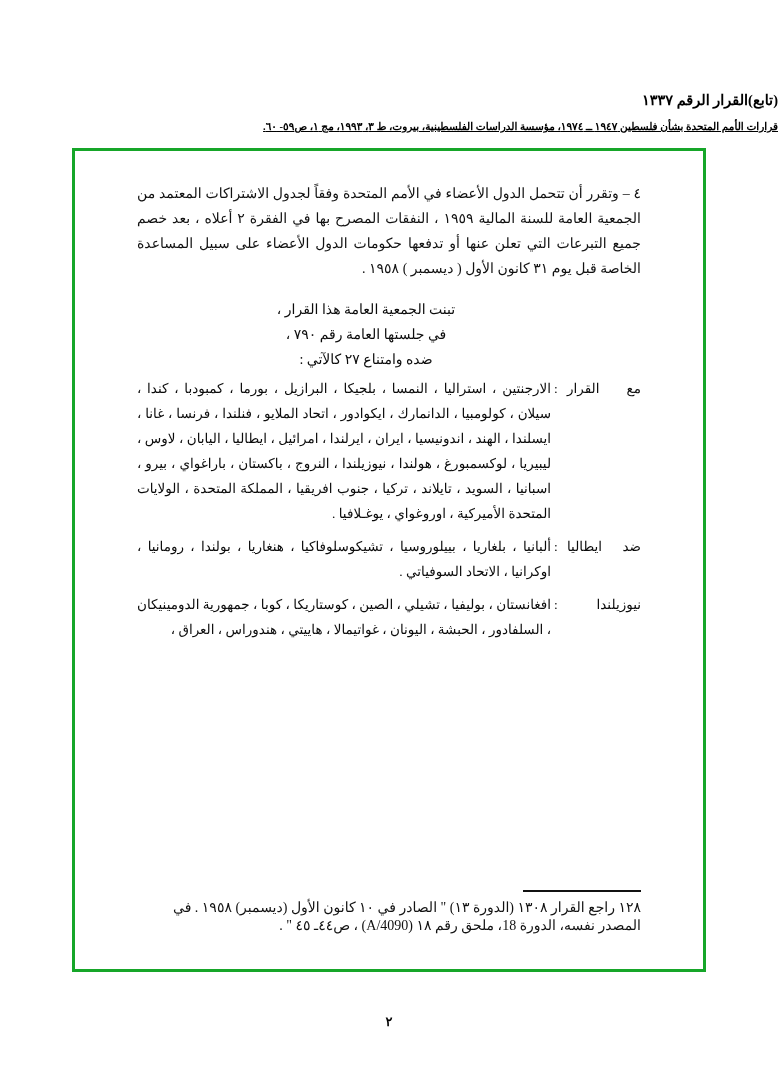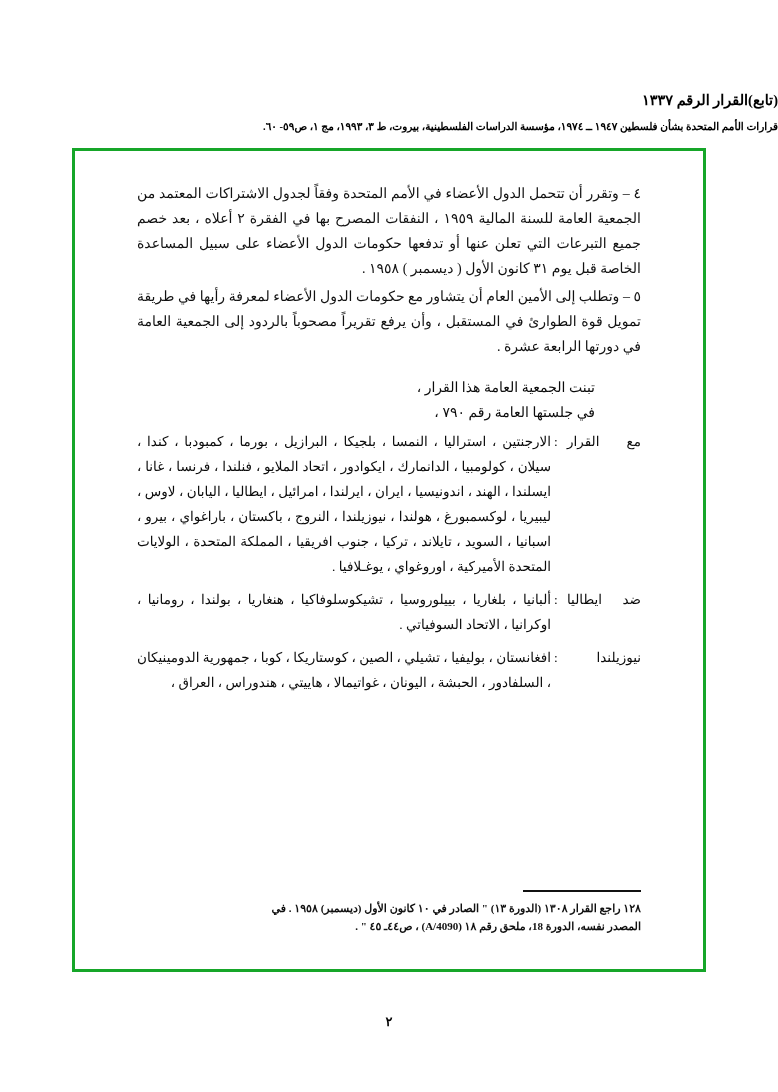--- a/index.html
+++ b/index.html
@@ -34,20 +34,21 @@
     font-weight: bold;
     letter-spacing: 0.4px;
     color: #000;
   }
   .doc-source {
     font-size: 10.5px;
     font-weight: bold;
     margin-top: 11px;
     color: #000;
     letter-spacing: 0.1px;
+    text-decoration: underline;
   }
 
   
   .frame {
     position: absolute;
     top: 148px;
     left: 72px;
     width: 634px;
     height: 824px;
     border: 3px solid #16a629;
@@ -72,21 +73,21 @@
   }
   .para.first { margin-top: 2px; }
 
   
   .vote-block {
     margin-top: 16px;
     font-size: 14px;
     line-height: 25px;
     padding-right: 46px;
   }
-  .vote-line { margin: 0; }
+  .vote-line { margin: 0; text-align: center; }
 
   
   .tally {
     margin-top: 4px;
     font-size: 13.5px;
     line-height: 25px;
   }
   .tally-row {
     display: flex;
     align-items: flex-start;
@@ -108,23 +109,23 @@
     text-align: justify;
     text-align-last: right;
   }
 
   
   .footnote {
     position: absolute;
     bottom: 34px;
     right: 62px;
     left: 62px;
-    font-size: 11px;
+    font-size: 14px;
     line-height: 18px;
-    font-weight: bold;
+    font-weight: normal;
     color: #111;
   }
   .footnote-rule {
     width: 118px;
     height: 0;
     border-top: 2px solid #111;
     margin: 0 0 7px auto;
   }
   .footnote-line { margin: 0; text-align: right; }
 
@@ -148,25 +149,25 @@
   <div class="header">
     <div class="doc-title">(تابع)القرار الرقم ١٣٣٧</div>
     <div class="doc-source">قرارات الأمم المتحدة بشأن فلسطين ١٩٤٧ ــ ١٩٧٤، مؤسسة الدراسات الفلسطينية، بيروت، ط ٣، ١٩٩٣، مج ١، ص٥٩- ٦٠.</div>
   </div>
 
   <div class="frame">
     <div class="frame-inner">
 
       <p class="para first"><span>٤ – وتقرر أن تتحمل الدول الأعضاء في الأمم المتحدة وفقاً لجدول الاشتراكات المعتمد من الجمعية العامة للسنة المالية ١٩٥٩ ، النفقات المصرح بها في الفقرة ٢ أعلاه ، بعد خصم جميع التبرعات التي تعلن عنها أو تدفعها حكومات الدول الأعضاء على سبيل المساعدة الخاصة قبل يوم ٣١ كانون الأول ( ديسمبر ) ١٩٥٨ .</span></p>
 
-      <p class="para"><span>٥ – وتطلب إلى الأمين العام أن يتشاور مع حكومات الدول الأعضاء لمعرفة رأيها في طريقة تمويل قوة الطوارئ في المستقبل ، وأن يرفع تقريراً مصحوباً بالردود إلى الجمعية العامة في دورتها الرابعة عشرة .</span></p>
 
       <div class="vote-block">
         <p class="vote-line">تبنت الجمعية العامة هذا القرار ،</p>
         <p class="vote-line">في جلستها العامة رقم ٧٩٠ ،</p>
+        <p class="vote-line">ضده وامتناع ٢٧ كالآتي :</p>
       </div>
 
       <div class="tally">
 
         <div class="tally-row">
           <div class="tally-label">مع القرار</div>
           <div class="tally-colon">:</div>
           <div class="tally-names">الارجنتين ، استراليا ، النمسا ، بلجيكا ، البرازيل ، بورما ، كمبودبا ، كندا ، سيلان ، كولومبيا ، الدانمارك ، ايكوادور ، اتحاد الملايو ، فنلندا ، فرنسا ، غانا ، ايسلندا ، الهند ، اندونيسيا ، ايران ، ايرلندا ، امرائيل ، ايطاليا ، اليابان ، لاوس ، ليبيريا ، لوكسمبورغ ، هولندا ، نيوزيلندا ، النروج ، باكستان ، باراغواي ، بيرو ، اسبانيا ، السويد ، تايلاند ، تركيا ، جنوب افريقيا ، المملكة المتحدة ، الولايات المتحدة الأميركية ، اوروغواي ، يوغـلافيا .</div>
         </div>
 

